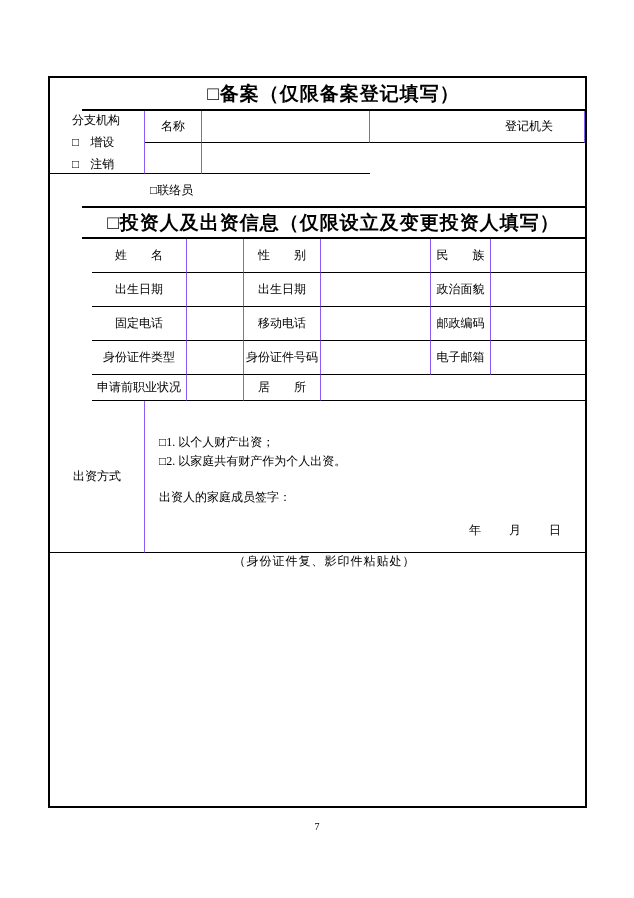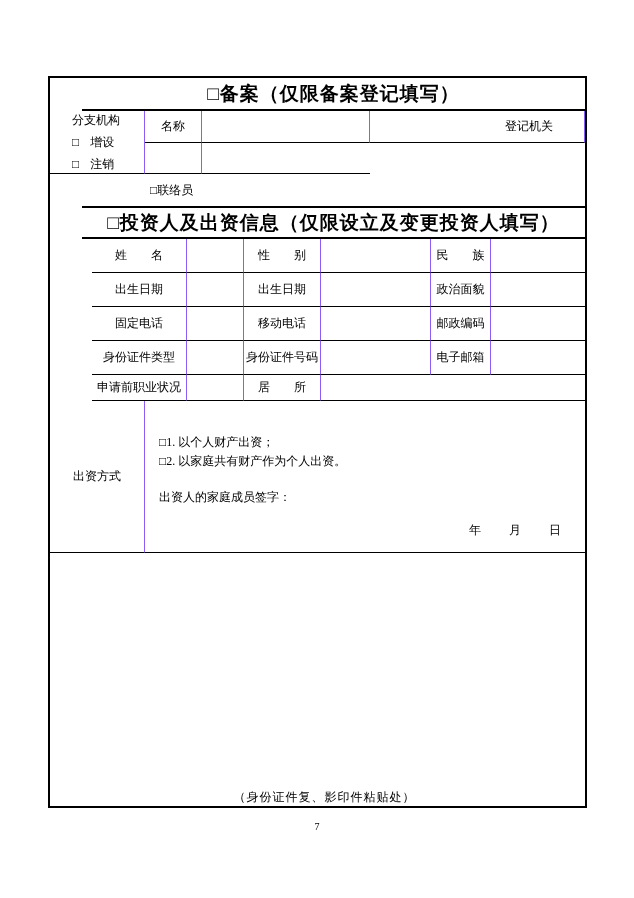--- a/index.html
+++ b/index.html
@@ -55,21 +55,21 @@
     font-size:12px; line-height:1.6;
     border-bottom:1px solid #000;
   }
   .contrib-content .sig { margin-top:17px; }
   .dateline {
     position:absolute; right:24px; bottom:12px;
     display:flex; gap:28px; font-size:12px;
   }
   .photo {
     height:253px;
-    display:flex; align-items:flex-end; justify-content:center;
+    display:flex; align-items:flex-start; justify-content:center;
     font-size:12px; letter-spacing:1px;margin-left:14px;
   }
   .pagenum {
     position:absolute; top:821px; left:0; width:100%;
     text-align:center; font-size:10px;
   }
   .box { font-size:12px; }
 </style>
 </head>
 <body>

